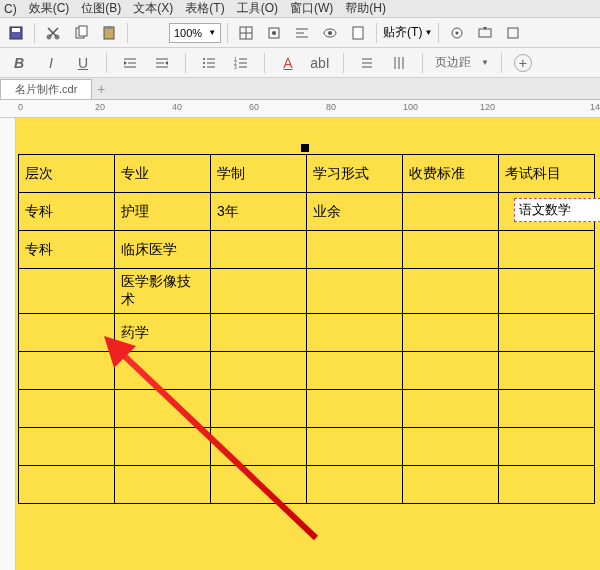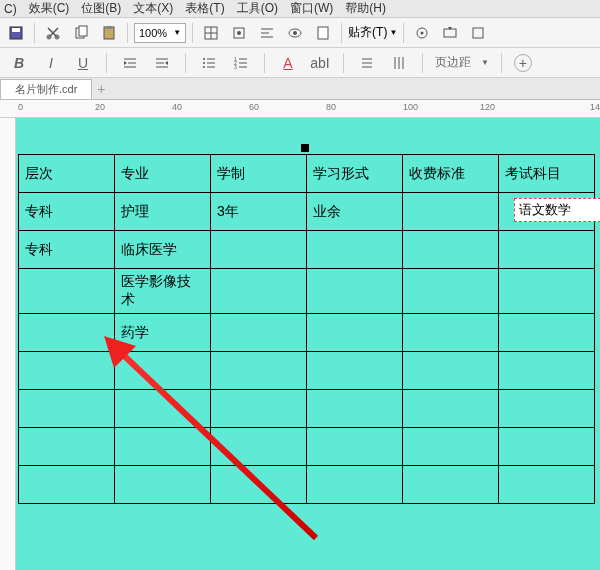--- a/index.html
+++ b/index.html
@@ -4,35 +4,35 @@
 <style>
 * { box-sizing: border-box; margin: 0; padding: 0; }
 body { font-family: "Microsoft YaHei", Arial, sans-serif; font-size: 12px; background: #fff; width: 600px; height: 570px; overflow: hidden; position: relative; }
 
 .menubar { background: #e8e8e8; height: 18px; display: flex; align-items: center; padding: 0 4px; gap: 12px; border-bottom: 1px solid #ccc; }
 .menubar span { color: #333; font-size: 12px; }
 
 .toolbar { background: #f5f5f5; height: 30px; display: flex; align-items: center; padding: 0 4px; gap: 4px; border-bottom: 1px solid #d0d0d0; }
 .tb-btn { width: 24px; height: 24px; display: flex; align-items: center; justify-content: center; border: 1px solid transparent; }
 .tb-sep { width: 1px; height: 20px; background: #ccc; margin: 0 2px; }
-.zoom-box { display: flex; align-items: center; border: 1px solid #aaa; background: #fff; height: 20px; padding: 0 4px; font-size: 11px; }
+.zoom-box { display: flex; align-items: center; border: 1px solid #aaa; background: #fff; height: 20px; padding: 0 4px; font-size: 11px; margin-left: 35px; }
 .zoom-box .arrow { margin-left: 6px; font-size: 8px; }
 .paste-combo { display: flex; align-items: center; gap: 2px; font-size: 12px; }
 
 .toolbar2 { background: #f5f5f5; height: 30px; display: flex; align-items: center; padding: 0 8px; gap: 10px; border-bottom: 1px solid #d0d0d0; color: #666; }
 .fmt-btn { width: 22px; height: 22px; display: flex; align-items: center; justify-content: center; font-size: 14px; }
 
 .tabbar { background: #e8e8e8; height: 22px; display: flex; align-items: center; border-bottom: 1px solid #bbb; }
 .tab { background: #fff; border: 1px solid #bbb; border-bottom: none; padding: 2px 14px; font-size: 11px; color: #555; }
 .tab-add { width: 18px; text-align: center; color: #999; font-size: 14px; }
 .hruler { height: 18px; background: #f8f8f8; border-bottom: 1px solid #ccc; position: relative; font-size: 9px; color: #777; }
 .hruler .tick { position: absolute; top: 2px; }
 .vruler { position: absolute; left: 0; top: 118px; width: 16px; bottom: 0; background: #f8f8f8; border-right: 1px solid #ccc; }
 
-.canvas { position: absolute; left: 16px; top: 118px; right: 0; bottom: 0; background: #5eead4; }
+.canvas { position: absolute; left: 16px; top: 118px; right: 0; bottom: 0; background: #fde047; }
 
 .doc-table { position: absolute; left: 2px; top: 36px; border-collapse: collapse; }
 .doc-table td { border: 1px solid #000; width: 96px; height: 38px; padding: 4px 6px; font-size: 14px; vertical-align: middle; }
 .doc-table .hdr { font-size: 14px; }
 
 .sel-handle { position: absolute; width: 8px; height: 8px; background: #000; }
 .sel-h1 { left: 285px; top: 26px; }
 
 .dashed-cell { position: absolute; border: 1px dashed #d44; padding: 2px 4px; font-size: 13px; background: #fff; }
 

